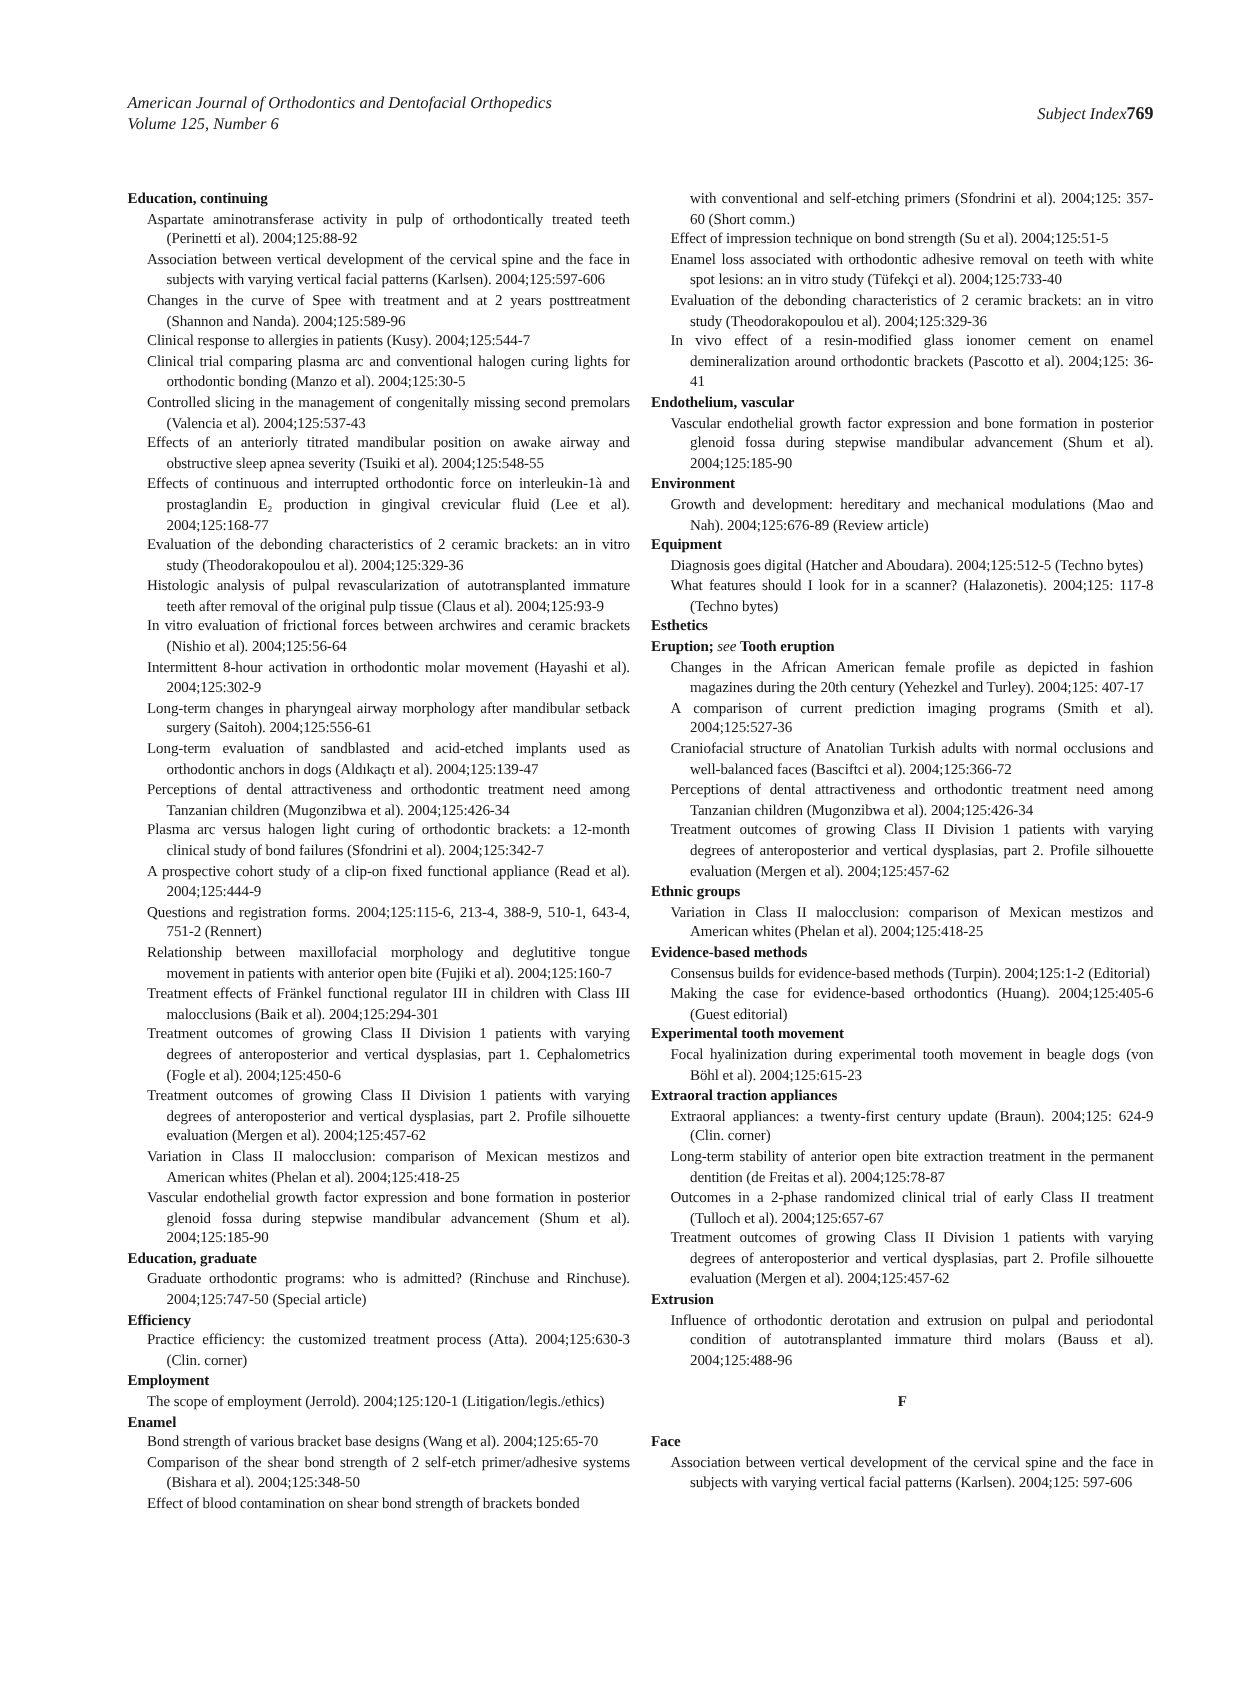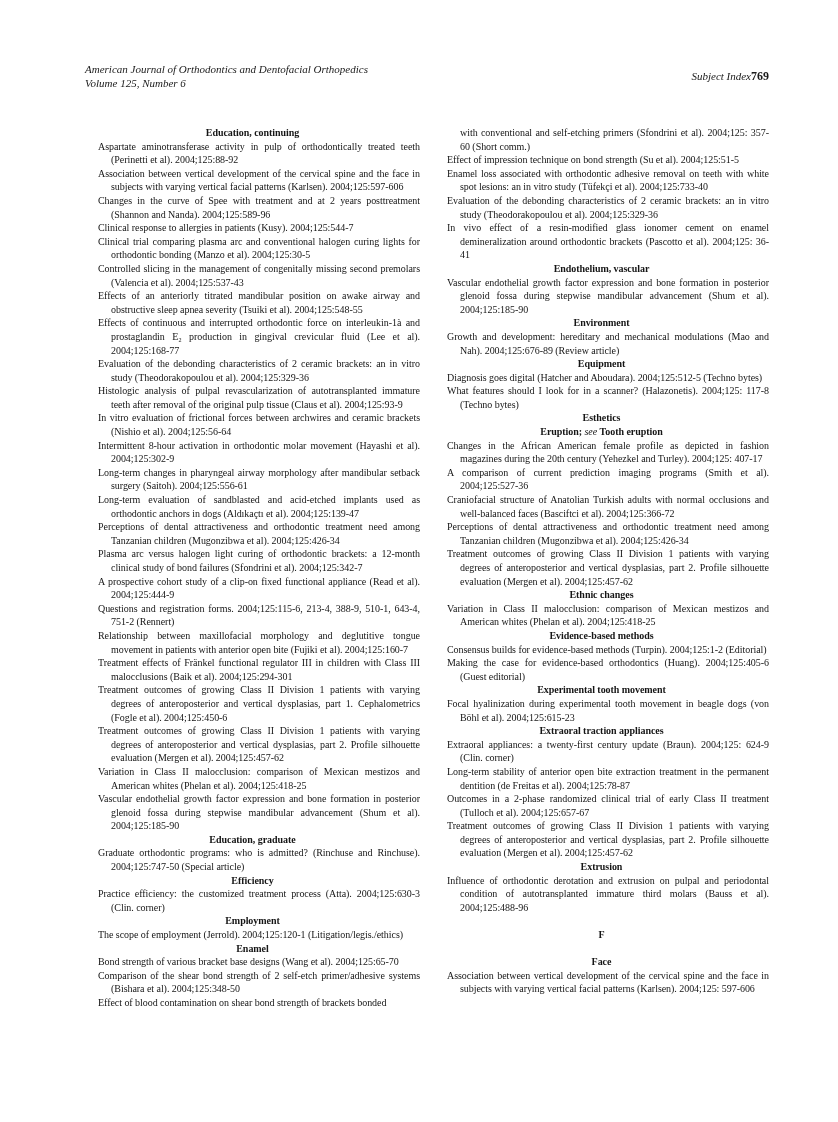--- a/index.html
+++ b/index.html
@@ -21,21 +21,21 @@
   .content {
     position: absolute; left: 85px; top: 126px; width: 684px;
     display: flex; gap: 14px;
   }
   .column {
     width: 335px; flex: 0 0 335px;
     font-size: 10px; line-height: 13.6px;
     text-align: justify; letter-spacing: -0.05px;
     color: #151515;
   }
-  .heading { font-weight: bold; text-align: center; }
+  .heading { font-weight: bold; text-align: left; }
   .heading .see { font-style: italic; font-weight: normal; }
   .entry { margin-left: 26px; text-indent: -13px; }
   .entry.cont { text-indent: 0; }
   .letter { text-align: center; font-weight: bold; margin: 13.6px 0 13.6px 0; letter-spacing: 0; }
 </style>
 </head>
 <body>
 
 <div class="page">
 
@@ -101,21 +101,21 @@
         <div class="heading">Equipment</div>
         <p class="entry">Diagnosis goes digital (Hatcher and Aboudara). 2004;125:512-5 (Techno bytes)</p>
         <p class="entry">What features should I look for in a scanner? (Halazonetis). 2004;125: 117-8 (Techno bytes)</p>
         <div class="heading">Esthetics</div>
         <div class="heading"><span>Eruption; </span><span class="see">see </span><span>Tooth eruption</span></div>
         <p class="entry">Changes in the African American female profile as depicted in fashion magazines during the 20th century (Yehezkel and Turley). 2004;125: 407-17</p>
         <p class="entry">A comparison of current prediction imaging programs (Smith et al). 2004;125:527-36</p>
         <p class="entry">Craniofacial structure of Anatolian Turkish adults with normal occlusions and well-balanced faces (Basciftci et al). 2004;125:366-72</p>
         <p class="entry">Perceptions of dental attractiveness and orthodontic treatment need among Tanzanian children (Mugonzibwa et al). 2004;125:426-34</p>
         <p class="entry">Treatment outcomes of growing Class II Division 1 patients with varying degrees of anteroposterior and vertical dysplasias, part 2. Profile silhouette evaluation (Mergen et al). 2004;125:457-62</p>
-        <div class="heading">Ethnic changes</div>
+        <div class="heading">Ethnic groups</div>
         <p class="entry">Variation in Class II malocclusion: comparison of Mexican mestizos and American whites (Phelan et al). 2004;125:418-25</p>
         <div class="heading">Evidence-based methods</div>
         <p class="entry">Consensus builds for evidence-based methods (Turpin). 2004;125:1-2 (Editorial)</p>
         <p class="entry">Making the case for evidence-based orthodontics (Huang). 2004;125:405-6 (Guest editorial)</p>
         <div class="heading">Experimental tooth movement</div>
         <p class="entry">Focal hyalinization during experimental tooth movement in beagle dogs (von Böhl et al). 2004;125:615-23</p>
         <div class="heading">Extraoral traction appliances</div>
         <p class="entry">Extraoral appliances: a twenty-first century update (Braun). 2004;125: 624-9 (Clin. corner)</p>
         <p class="entry">Long-term stability of anterior open bite extraction treatment in the permanent dentition (de Freitas et al). 2004;125:78-87</p>
         <p class="entry">Outcomes in a 2-phase randomized clinical trial of early Class II treatment (Tulloch et al). 2004;125:657-67</p>

